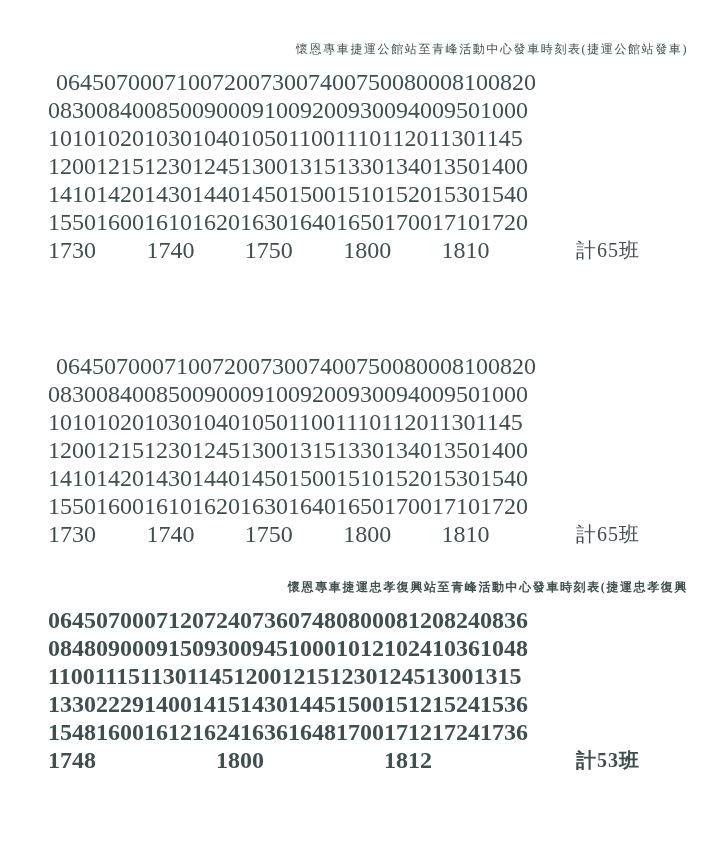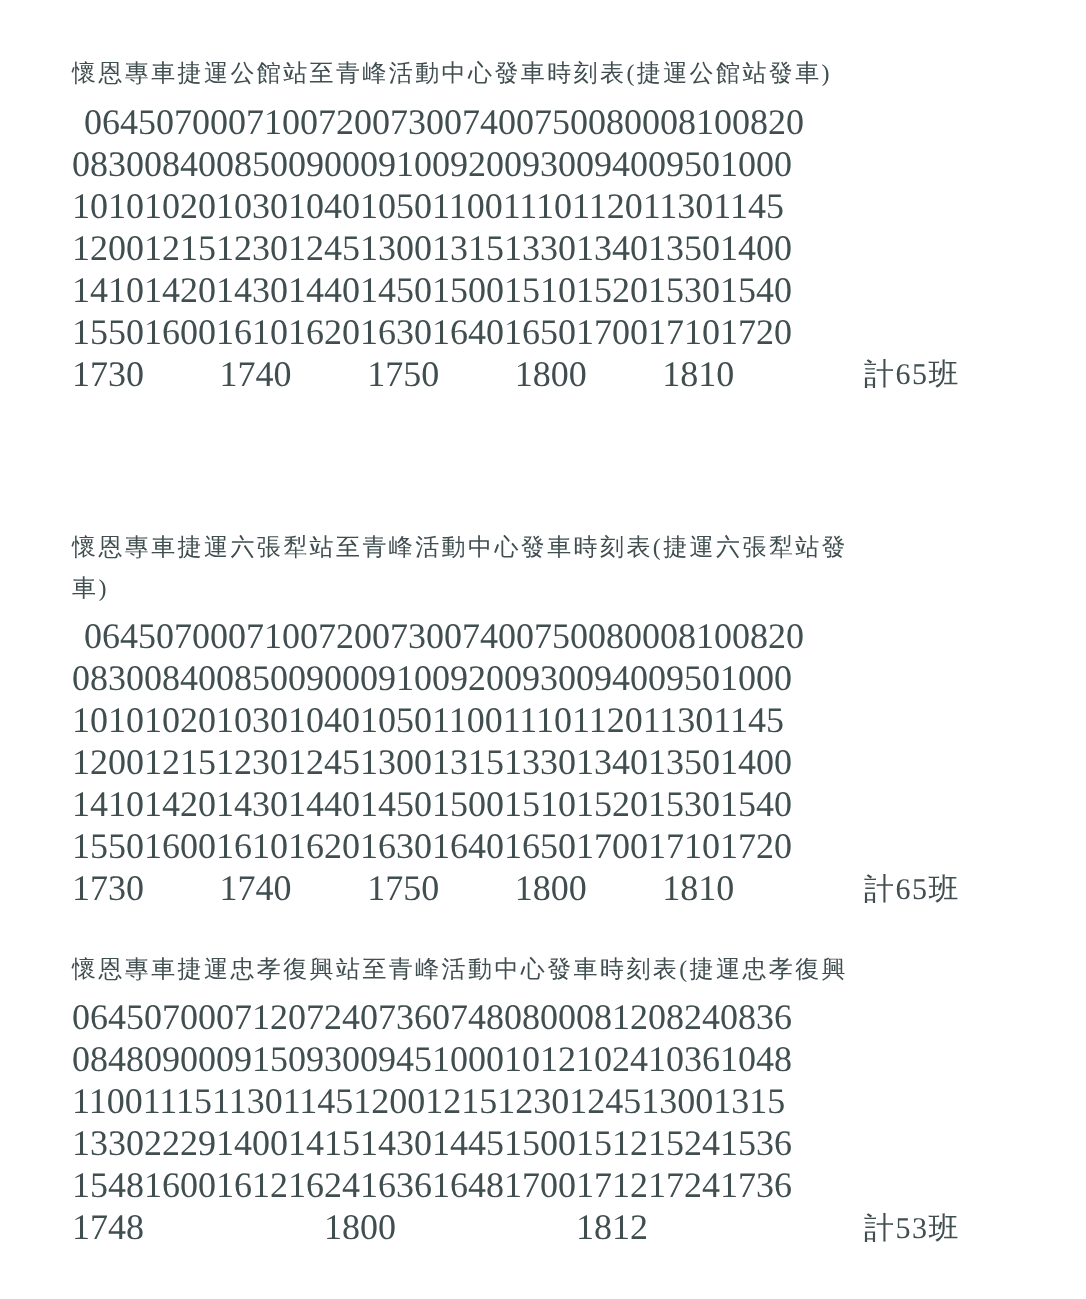--- a/index.html
+++ b/index.html
@@ -14,24 +14,25 @@
     font-family: "Liberation Serif", "DejaVu Serif", serif;
     color: #404e50;
   }
   .doc {
     padding: 36px 0 0 48px;
   }
   .timetable {
     margin: 0;
   }
   .timetable-title {
-    font-size: 16px;
+    font-size: 12px;
     line-height: 27px;
     letter-spacing: 1.6px;
     width: 640px;
+    text-align: right;
   }
   .timetable-title-line {
     white-space: nowrap;
   }
   .timetable-rows {
     width: 592px;
     margin-top: 5px;
   }
   .time-row {
     display: flex;
@@ -49,21 +50,21 @@
   }
   .total {
     font-size: 20px;
     letter-spacing: 1px;
     align-self: center;
     white-space: nowrap;
   }
   
   .table-0 { margin-bottom: 88px; }
   .table-1 { margin-bottom: 26px; }
-  .table-2 { margin-bottom: 0; }
+  .table-2 { margin-bottom: 0; font-weight: bold; }
   .table-0 .time-row:first-child,
   .table-1 .time-row:first-child { padding-left: 8px; }
   .table-0 .total,
   .table-1 .total { margin-left: 36px; }
   .table-2 .total { margin-left: 24px; }
 </style>
 </head>
 <body>
 
 <div class="doc">
@@ -150,24 +151,20 @@
             <span class="time">1740</span>
             <span class="time">1750</span>
             <span class="time">1800</span>
             <span class="time">1810</span>
             <span class="total">計65班</span>
           </div>
         </div>
   </div>
 
   <div class="timetable table-1">
-    <div class="timetable-title">
-          <div class="timetable-title-line">懷恩專車捷運六張犁站至青峰活動中心發車時刻表(捷運六張犁站發</div>
-          <div class="timetable-title-line">車)</div>
-        </div>
     <div class="timetable-rows">
           <div class="time-row">
             <span class="time">0645</span>
             <span class="time">0700</span>
             <span class="time">0710</span>
             <span class="time">0720</span>
             <span class="time">0730</span>
             <span class="time">0740</span>
             <span class="time">0750</span>
             <span class="time">0800</span>

